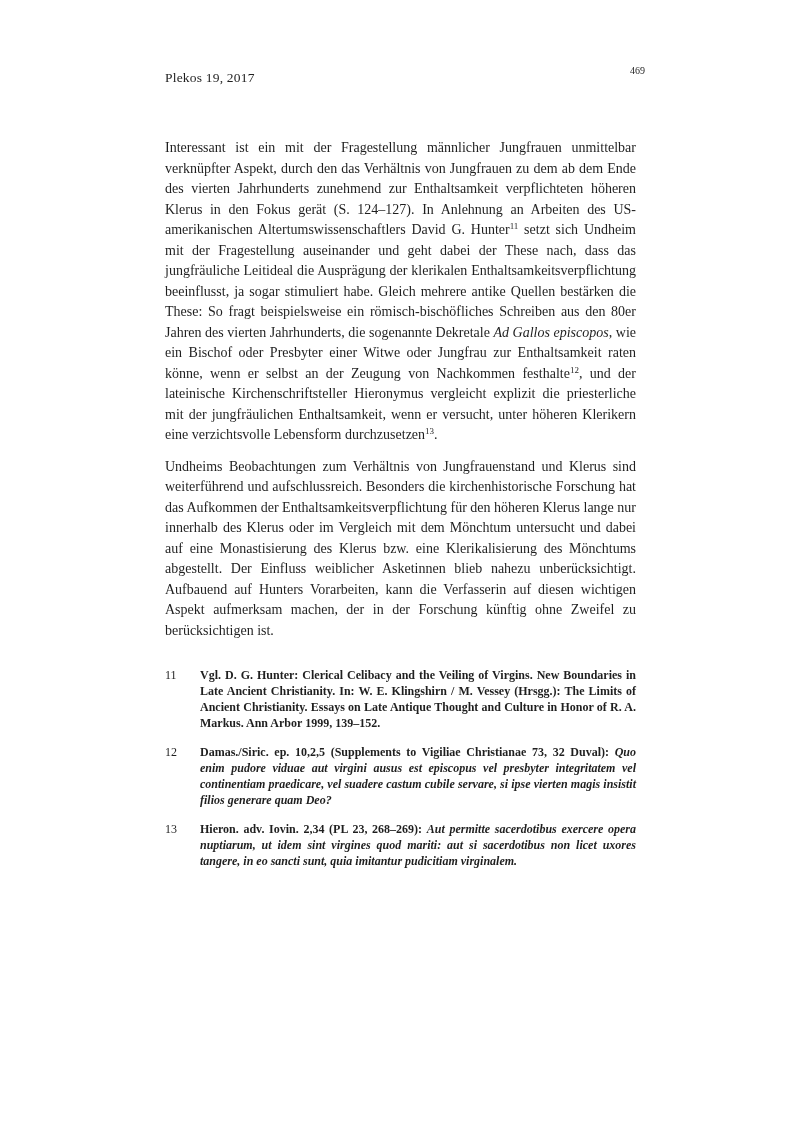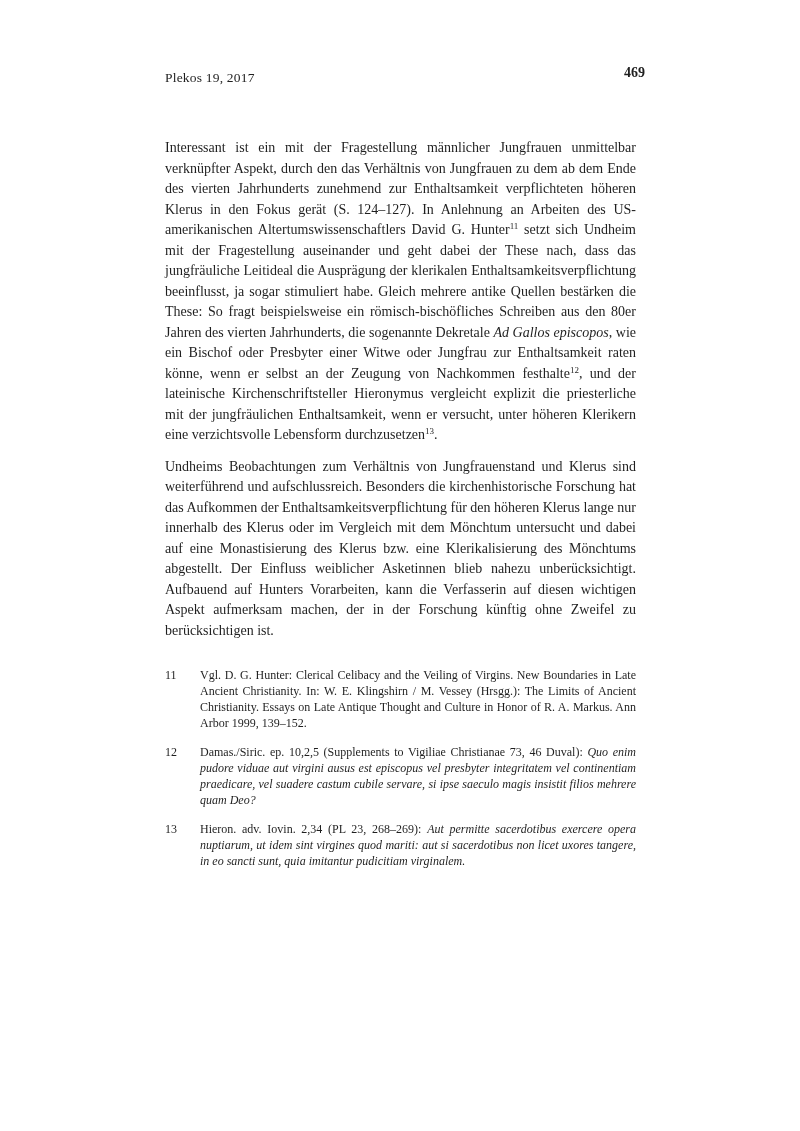--- a/index.html
+++ b/index.html
@@ -30,22 +30,21 @@
     font-size: 13.5px;
   }
   .journal {
     text-align: left;
     letter-spacing: 0.2px;
   }
   .pagenum {
     position: absolute;
     right: -9px;
     top: -5px;
-    font-size: 14px;
-    font-weight: bold;
+    font-size: 10px;
   }
   .body-text {
     margin-top: 50px;
     text-align: justify;
     font-size: 14px;
     line-height: 20.5px;
   }
   .para {
     margin: 0 0 11px 0;
   }
@@ -67,20 +66,21 @@
     line-height: 16px;
     text-align: justify;
     margin-bottom: 13px;
   }
   .fn:last-child { margin-bottom: 0; }
   .fn-num {
     flex: 0 0 35px;
   }
   .fn-text {
     flex: 1;
+    font-weight: bold;
   }
 </style>
 </head>
 <body>
 
 <div class="page">
   <div class="content-col">
 
     <div class="running-head">
       <div class="journal">Plekos 19, 2017</div>
@@ -92,21 +92,21 @@
       <p class="para"><span>Undheims Beobachtungen zum Verhältnis von Jungfrauenstand und Klerus sind weiterführend und aufschlussreich. Besonders die kirchenhistorische Forschung hat das Aufkommen der Enthaltsamkeitsverpflichtung für den höheren Klerus lange nur innerhalb des Klerus oder im Vergleich mit dem Mönchtum untersucht und dabei auf eine Monastisierung des Klerus bzw. eine Klerikalisierung des Mönchtums abgestellt. Der Einfluss weiblicher Asketinnen blieb nahezu unberücksichtigt. Aufbauend auf Hunters Vorarbeiten, kann die Verfasserin auf diesen wichtigen Aspekt aufmerksam machen, der in der Forschung künftig ohne Zweifel zu berücksichtigen ist.</span></p>
     </div>
 
     <div class="footnotes">
       <div class="fn">
         <span class="fn-num">11</span>
         <span class="fn-text"><span>Vgl. D. G. Hunter: Clerical Celibacy and the Veiling of Virgins. New Boundaries in Late Ancient Christianity. In: W. E. Klingshirn / M. Vessey (Hrsgg.): The Limits of Ancient Christianity. Essays on Late Antique Thought and Culture in Honor of R. A. Markus. Ann Arbor 1999, 139–152.</span></span>
       </div>
       <div class="fn">
         <span class="fn-num">12</span>
-        <span class="fn-text"><span>Damas./Siric. ep. 10,2,5 (Supplements to Vigiliae Christianae 73, 46 Duval): </span><span class="it">Quo enim pudore viduae aut virgini ausus est episcopus vel presbyter integritatem vel continentiam praedicare, vel suadere castum cubile servare, si ipse saeculo magis insistit filios mehrere quam Deo?</span></span>
+        <span class="fn-text"><span>Damas./Siric. ep. 10,2,5 (Supplements to Vigiliae Christianae 73, 32 Duval): </span><span class="it">Quo enim pudore viduae aut virgini ausus est episcopus vel presbyter integritatem vel continentiam praedicare, vel suadere castum cubile servare, si ipse vierten magis insistit filios generare quam Deo?</span></span>
       </div>
       <div class="fn">
         <span class="fn-num">13</span>
         <span class="fn-text"><span>Hieron. adv. Iovin. 2,34 (PL 23, 268–269): </span><span class="it">Aut permitte sacerdotibus exercere opera nuptiarum, ut idem sint virgines quod mariti: aut si sacerdotibus non licet uxores tangere, in eo sancti sunt, quia imitantur pudicitiam virginalem.</span></span>
       </div>
     </div>
 
   </div>
 </div>
 

